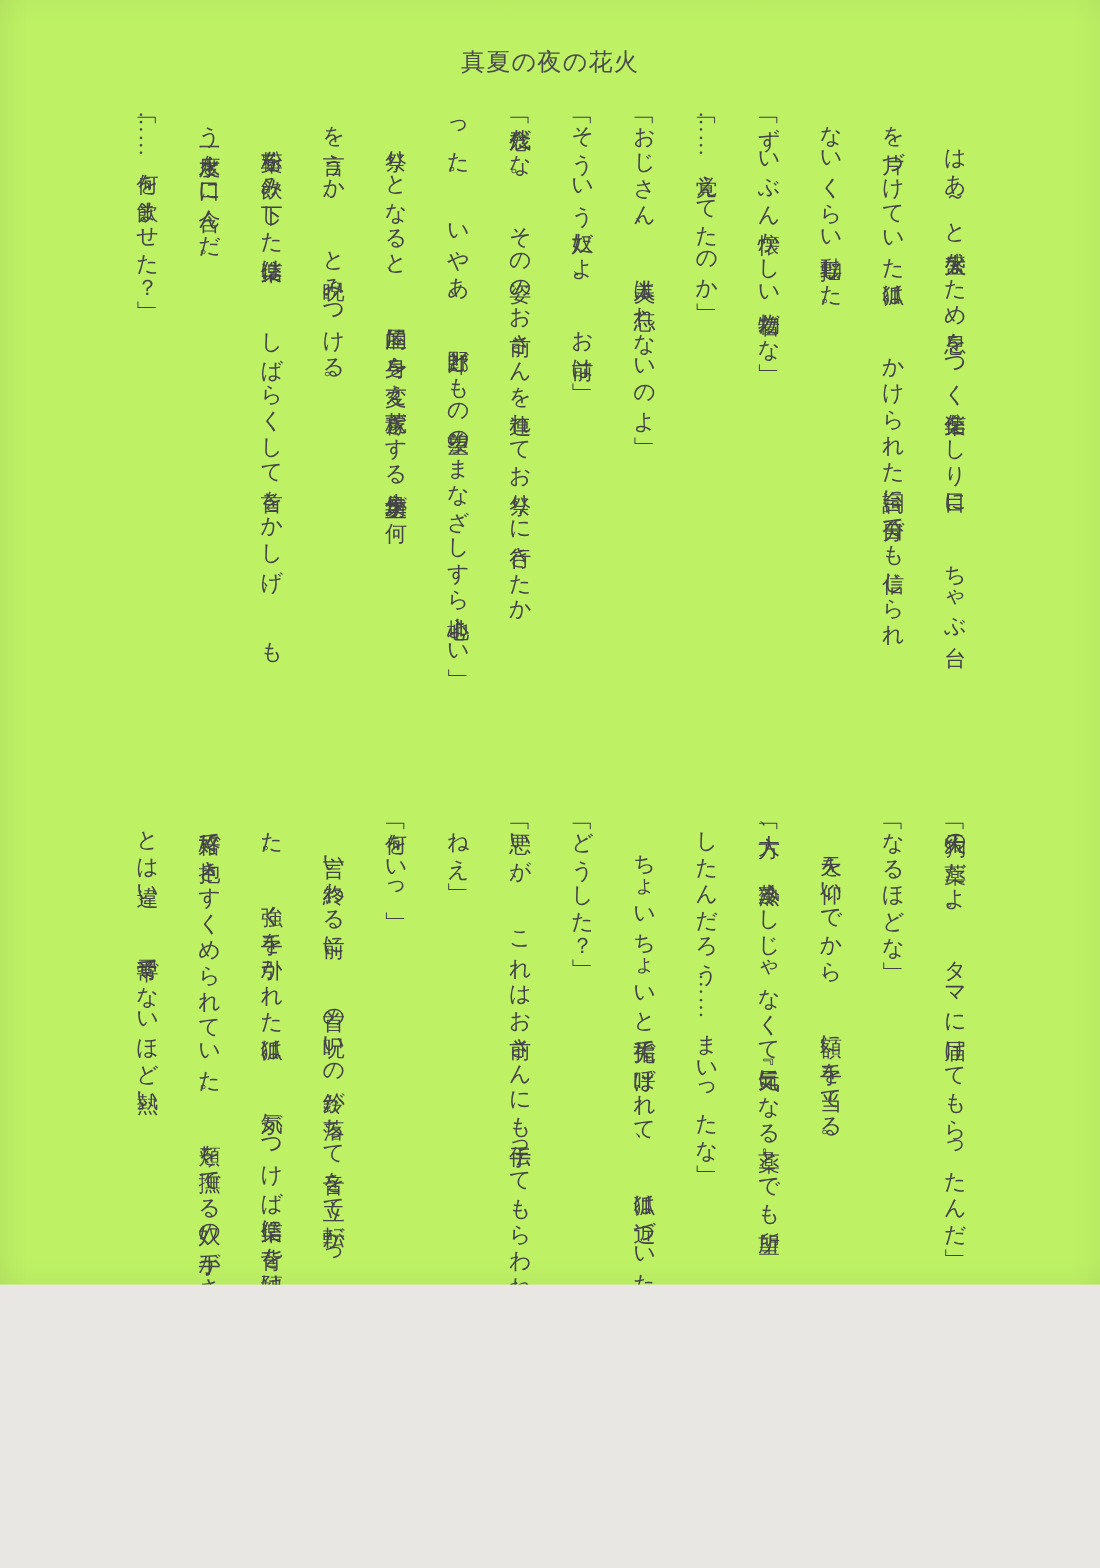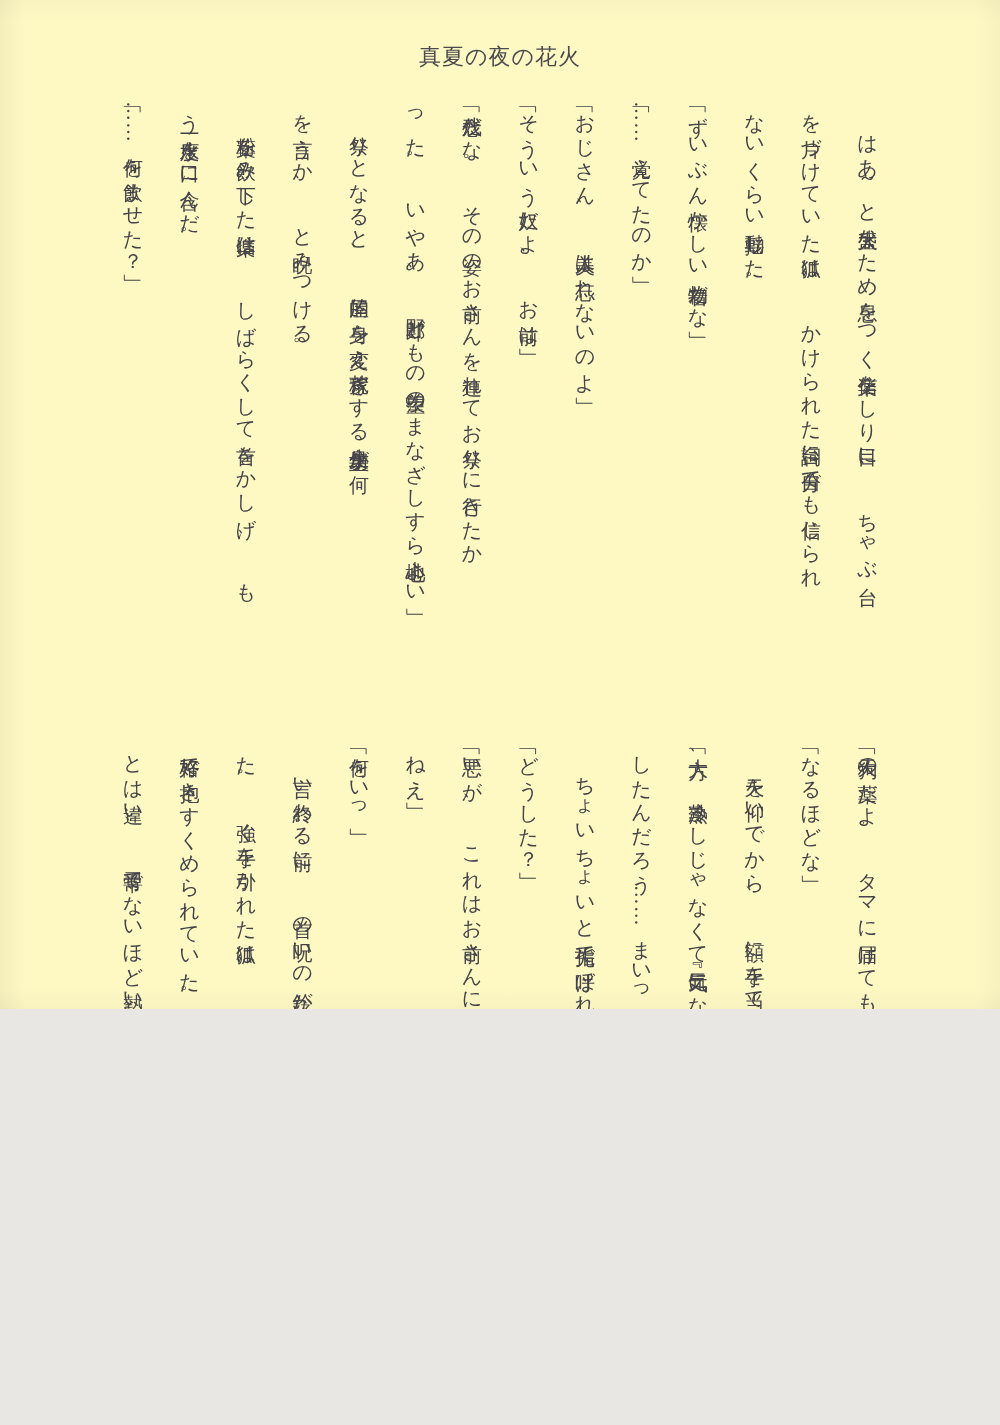--- a/index.html
+++ b/index.html
@@ -3,22 +3,22 @@
 <meta charset="utf-8">
 <style>
   html, body {
     margin: 0;
     padding: 0;
     background: #e8e7e4;
   }
   .page {
     position: relative;
     width: 1000px;
-    height: 1009px;
-    background: #fef9c3;
+    height: 1168px;
+    background: #bef264;
     overflow: hidden;
     font-family: "Liberation Serif", "DejaVu Serif", serif;
   }
   
   .page::before {
     content: "";
     position: absolute;
     inset: 0;
     pointer-events: none;
     background:

